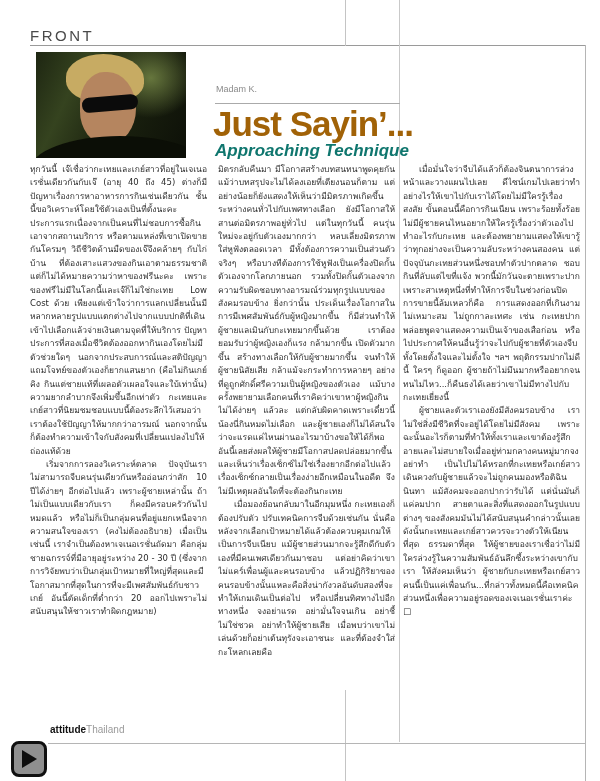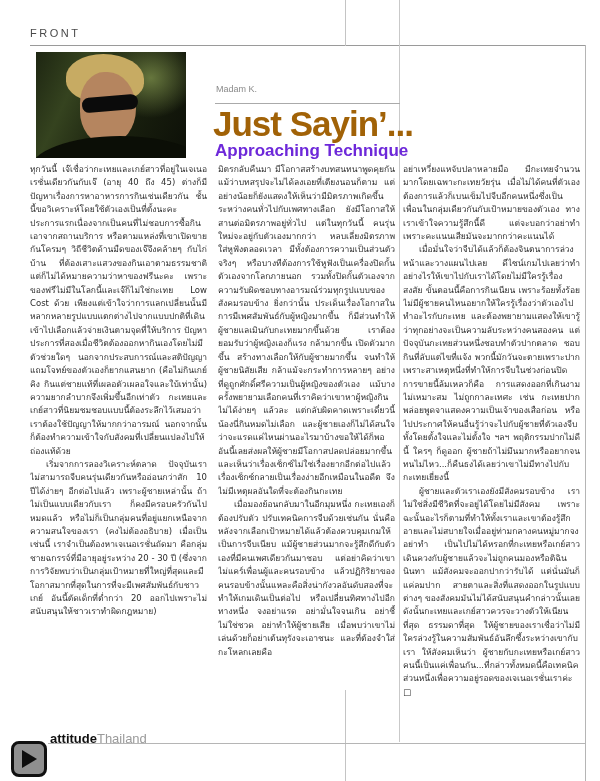--- a/index.html
+++ b/index.html
@@ -2,21 +2,21 @@
 <html><head>
 <meta charset="utf-8">
 <style>
   html,body{margin:0;padding:0;}
   body{
     width:600px;height:781px;position:relative;background:#ffffff;
     font-family:"DejaVu Sans",sans-serif;overflow:hidden;
   }
   
   .front-label{
-    position:absolute;left:30px;top:27px;font-size:11px;color:#4a4a4a;
+    position:absolute;left:30px;top:27px;font-size:15px;color:#4a4a4a;
     letter-spacing:2.5px;font-family:"Liberation Sans",sans-serif;
   }
   .header-rule{position:absolute;left:30px;top:45px;width:555px;height:1px;background:#9a9a9a;}
   .vline-top{position:absolute;left:345px;top:0;width:1px;height:46px;background:#c4c4c4;}
   .vline-main{position:absolute;left:399px;top:0;width:1px;height:742px;background:#c9c9c9;}
   .vline-footer{position:absolute;left:345px;top:690px;width:1px;height:91px;background:#c4c4c4;}
   .page-edge{position:absolute;left:585px;top:45px;width:1px;height:736px;background:#b5b5b5;}
 
   
   .photo{
@@ -55,21 +55,21 @@
   
   .footer-rule{position:absolute;left:48px;top:743px;width:537px;height:1px;background:#b5b5b5;}
   .logo-box{
     position:absolute;left:11px;top:741px;width:30px;height:30px;background:#8f8f8f;
     border:3px solid #101010;border-radius:8px;
   }
   .logo-box .play{
     position:absolute;left:8px;top:6px;width:0;height:0;
     border-top:9px solid transparent;border-bottom:9px solid transparent;border-left:15px solid #0d0d0d;
   }
-  .brand{position:absolute;left:50px;top:724px;font-size:13px;font-family:"Liberation Sans",sans-serif;margin-top:7px;}
+  .brand{position:absolute;left:50px;top:724px;font-size:10px;font-family:"Liberation Sans",sans-serif;}
   .brand .bold{font-weight:bold;color:#111111;}
   .brand .light{color:#9a9a9a;}
 </style>
 </head>
 <body>
 
 <div class="front-label">FRONT</div>
 <div class="header-rule"></div>
 <div class="vline-top"></div>
 <div class="vline-main"></div>
@@ -80,32 +80,31 @@
   <div class="glow"></div>
   <div class="hair"></div>
   <div class="face"></div>
   <div class="sunglasses"></div>
   <div class="shoulder"></div>
 </div>
 
 <div class="author">Madam K.</div>
 <div class="author-rule"></div>
 <div class="main-title">Just Sayin’...</div>
-<div class="sub-title" style="color: #6d28d9;">Approaching Technique</div>
+<div class="sub-title" style="color: #0f766e; font-style: italic;">Approaching Technique</div>
 
 <div class="column col-1">
     <p class="para">ทุกวันนี้ เจ๊เชื่อว่ากะเทยและเกย์สาวที่อยู่ในเจเนอเรชั่นเดียวกันกับเจ๊ (อายุ 40 ถึง 45) ต่างก็มีปัญหาเรื่องการหาอาหารการกินเช่นเดียวกัน ชั้นนี้ขอวิเคราะห์โดยใช้ตัวเองเป็นที่ตั้งนะคะ ประการแรกเนื่องจากเป็นคนที่ไม่ชอบการซื้อกินเอาจากสถานบริการ หรือตามแหล่งที่เขาเปิดขายกันโครมๆ วิถีชีวิตด้านมืดของเจ๊จึงคล้ายๆ กับไก่บ้าน ที่ต้องเสาะแสวงของกินเอาตามธรรมชาติ แต่ก็ไม่ได้หมายความว่าหาของฟรีนะคะ เพราะของฟรีไม่มีในโลกนี้และเจ๊ก็ไม่ใช่กะเทย Low Cost ด้วย เพียงแต่เข้าใจว่าการแลกเปลี่ยนนั้นมีหลากหลายรูปแบบแตกต่างไปจากแบบปกติที่เดินเข้าไปเลือกแล้วจ่ายเงินตามจุดที่ให้บริการ ปัญหาประการที่สองเมื่อชีวิตต้องออกหากินเองโดยไม่มีตัวช่วยใดๆ นอกจากประสบการณ์และสติปัญญา แถมโจทย์ของตัวเองก็ยากแสนยาก (คือไม่กินเกย์คิง กินแต่ชายแท้ที่เผลอตัวเผลอใจและใบ้เท่านั้น) ความยากลำบากจึงเพิ่มขึ้นอีกเท่าตัว กะเทยและเกย์สาวที่นิยมชมชอบแบบนี้ต้องระลึกไว้เสมอว่า เราต้องใช้ปัญญาให้มากกว่าอารมณ์ นอกจากนั้นก็ต้องทำความเข้าใจกับสังคมที่เปลี่ยนแปลงไปให้ถ่องแท้ด้วย</p>
     <p class="para indent">เริ่มจากการลองวิเคราะห์ตลาด ปัจจุบันเราไม่สามารถจีบคนรุ่นเดียวกันหรืออ่อนกว่าสัก 10 ปีได้ง่ายๆ อีกต่อไปแล้ว เพราะผู้ชายเหล่านั้น ถ้าไม่เป็นแบบเดียวกับเรา ก็คงมีครอบครัวกันไปหมดแล้ว หรือไม่ก็เป็นกลุ่มคนที่อยู่แยกเหนือจากความสนใจของเรา (คงไม่ต้องอธิบาย) เมื่อเป็นเช่นนี้ เราจำเป็นต้องหาเจเนอเรชั่นถัดมา คือกลุ่มชายฉกรรจ์ที่มีอายุอยู่ระหว่าง 20 - 30 ปี (ซึ่งจากการวิจัยพบว่าเป็นกลุ่มเป้าหมายที่ใหญ่ที่สุดและมีโอกาสมากที่สุดในการที่จะมีเพศสัมพันธ์กับชาวเกย์ อันนี้ตัดเด็กที่ต่ำกว่า 20 ออกไปเพราะไม่สนับสนุนให้ชาวเราทำผิดกฎหมาย)</p>
   </div>
 <div class="column col-2">
     <p class="para">มิตรกลับคืนมา มีโอกาสสร้างบทสนทนาพูดคุยกัน แม้ว่าบทสรุปจะไม่ได้ลงเอยที่เตียงนอนก็ตาม แต่อย่างน้อยก็ยังแสดงให้เห็นว่ามีมิตรภาพเกิดขึ้นระหว่างคนทั่วไปกับเพศทางเลือก ยังมีโอกาสให้สานต่อมิตรภาพอยู่ทั่วไป แต่ในทุกวันนี้ คนรุ่นใหม่จะอยู่กับตัวเองมากกว่า หลบเลี่ยงมิตรภาพ ใส่หูฟังตลอดเวลา มีทั้งต้องการความเป็นส่วนตัวจริงๆ หรือบางทีต้องการใช้หูฟังเป็นเครื่องปิดกั้นตัวเองจากโลกภายนอก รวมทั้งปิดกั้นตัวเองจากความรับผิดชอบทางอารมณ์ร่วมทุกรูปแบบของสังคมรอบข้าง ยิ่งกว่านั้น ประเด็นเรื่องโอกาสในการมีเพศสัมพันธ์กับผู้หญิงมากขึ้น ก็มีส่วนทำให้ผู้ชายแลเมินกับกะเทยมากขึ้นด้วย เราต้องยอมรับว่าผู้หญิงเองก็แรง กล้ามากขึ้น เปิดตัวมากขึ้น สร้างทางเลือกให้กับผู้ชายมากขึ้น จนทำให้ผู้ชายนิสัยเสีย กล้าแม้จะกระทำการหลายๆ อย่างที่ดูถูกศักดิ์ศรีความเป็นผู้หญิงของตัวเอง แม้บางครั้งพยายามเลือกคนที่เราคิดว่าเขาหาผู้หญิงกินไม่ได้ง่ายๆ แล้วละ แต่กลับผิดคาดเพราะเดี๋ยวนี้น้องนี่กินหมดไม่เลือก และผู้ชายเองก็ไม่ได้สนใจว่าจะแรดแค่ไหนผ่านอะไรมาบ้างขอให้ได้ก็พอ อันนี้เลยส่งผลให้ผู้ชายมีโอกาสปลดปล่อยมากขึ้น และเห็นว่าเรื่องเซ็กซ์ไม่ใช่เรื่องยากอีกต่อไปแล้ว เรื่องเซ็กซ์กลายเป็นเรื่องง่ายอีกเหมือนในอดีต จึงไม่มีเหตุผลอันใดที่จะต้องกินกะเทย</p>
     <p class="para indent">เมื่อมองย้อนกลับมาในอีกมุมหนึ่ง กะเทยเองก็ต้องปรับตัว ปรับเทคนิคการจีบด้วยเช่นกัน นั่นคือ หลังจากเลือกเป้าหมายได้แล้วต้องควบคุมเกมให้เป็นการจีบเนียบ แม้ผู้ชายส่วนมากจะรู้สึกดีกับตัวเองที่มีคนเพศเดียวกันมาชอบ แต่อย่าคิดว่าเขาไม่แคร์เพื่อนผู้และคนรอบข้าง แล้วปฏิกิริยาของคนรอบข้างนั้นแหละคือสิ่งน่ากังวลอันดับสองที่จะทำให้เกมเดินเป็นต่อไป หรือเปลี่ยนทิศทางไปอีกทางหนึ่ง จงอย่าแรด อย่ามั่นใจจนเกิน อย่าชี้ไม่ใช่ชวด อย่าทำให้ผู้ชายเสีย เมื่อพบว่าเขาไม่เล่นด้วยก็อย่าเต้นทุรังจะเอาชนะ และที่ต้องจำใส่กะโหลกเลยคือ</p>
   </div>
 <div class="column col-3">
-    <p class="para">อย่าเหวี่ยงแหจับปลาหลายมือ มีกะเทยจำนวนมากโดยเฉพาะกะเทยวัยรุ่น เมื่อไม่ได้คนที่ตัวเองต้องการแล้วก็เบนเข็มไปจีบอีกคนหนึ่งซึ่งเป็นเพื่อนในกลุ่มเดียวกันกับเป้าหมายของตัวเอง ทางเราเข้าใจความรู้สึกนี้ดี แต่จะบอกว่าอย่าทำ เพราะคะแนนเสียมันจะมากกว่าคะแนนได้</p>
     <p class="para indent">เมื่อมั่นใจว่าจีบได้แล้วก็ต้องจินตนาการล่วงหน้าและวางแผนไปเลย ดีไซน์เกมไปเลยว่าทำอย่างไรให้เขาไปกับเราได้โดยไม่มีใครรู้เรื่องสงสัย ขั้นตอนนี้คือการกินเนียน เพราะร้อยทั้งร้อยไม่มีผู้ชายคนไหนอยากให้ใครรู้เรื่องว่าตัวเองไปทำอะไรกับกะเทย และต้องพยายามแสดงให้เขารู้ว่าทุกอย่างจะเป็นความลับระหว่างคนสองคน แต่ปัจจุบันกะเทยส่วนหนึ่งชอบทำตัวปากตลาด ชอบกินที่ลับแต่ไขที่แจ้ง พวกนี้มักวันจะตายเพราะปาก เพราะสาเหตุหนึ่งที่ทำให้การจีบในช่วงก่อนปิดการขายนี้ล้มเหลวก็คือ การแสดงออกที่เกินงามไม่เหมาะสม ไม่ถูกกาละเทศะ เช่น กะเทยปากพล่อยพูดจาแสดงความเป็นเจ้าของเสือก่อน หรือไปประกาศให้คนอื่นรู้ว่าจะไปกับผู้ชายที่ตัวเองจีบ ทั้งโดยตั้งใจและไม่ตั้งใจ ฯลฯ พฤติกรรมปากไม่ดีนี้ ใครๆ ก็ดูออก ผู้ชายถ้าไม่มึนมากหรืออยากจนทนไม่ไหว...ก็คืนธงได้เลยว่าเขาไม่มีทางไปกับกะเทยเยี่ยงนี้</p>
     <p class="para indent">ผู้ชายและตัวเราเองยังมีสังคมรอบข้าง เราไม่ใช่สิ่งมีชีวิตที่จะอยู่ได้โดยไม่มีสังคม เพราะฉะนั้นอะไรก็ตามที่ทำให้ทั้งเราและเขาต้องรู้สึกอายและไม่สบายใจเมื่ออยู่ท่ามกลางคนหมู่มากจงอย่าทำ เป็นไปไม่ได้หรอกที่กะเทยหรือเกย์สาวเดินควงกับผู้ชายแล้วจะไม่ถูกคนมองหรือติฉินนินทา แม้สังคมจะออกปากว่ารับได้ แต่นั่นมันก็แค่ลมปาก สายตาและสิ่งที่แสดงออกในรูปแบบต่างๆ ของสังคมมันไม่ได้สนับสนุนคำกล่าวนั้นเลย ดังนั้นกะเทยและเกย์สาวควรจะวางตัวให้เนียนที่สุด ธรรมดาที่สุด ให้ผู้ชายของเราเชื่อว่าไม่มีใครล่วงรู้ในความสัมพันธ์อันลึกซึ้งระหว่างเขากับเรา ให้สังคมเห็นว่า ผู้ชายกับกะเทยหรือเกย์สาวคนนี้เป็นแค่เพื่อนกัน...ที่กล่าวทั้งหมดนี้คือเทคนิคส่วนหนึ่งเพื่อความอยู่รอดของเจเนอเรชั่นเราค่ะ □</p>
   </div>
 
 <div class="footer-rule"></div>
 <div class="logo-box">
   <div class="play"></div>
 </div>
 <div class="brand">
   <span class="bold">attitude</span><span class="light">Thailand</span>

